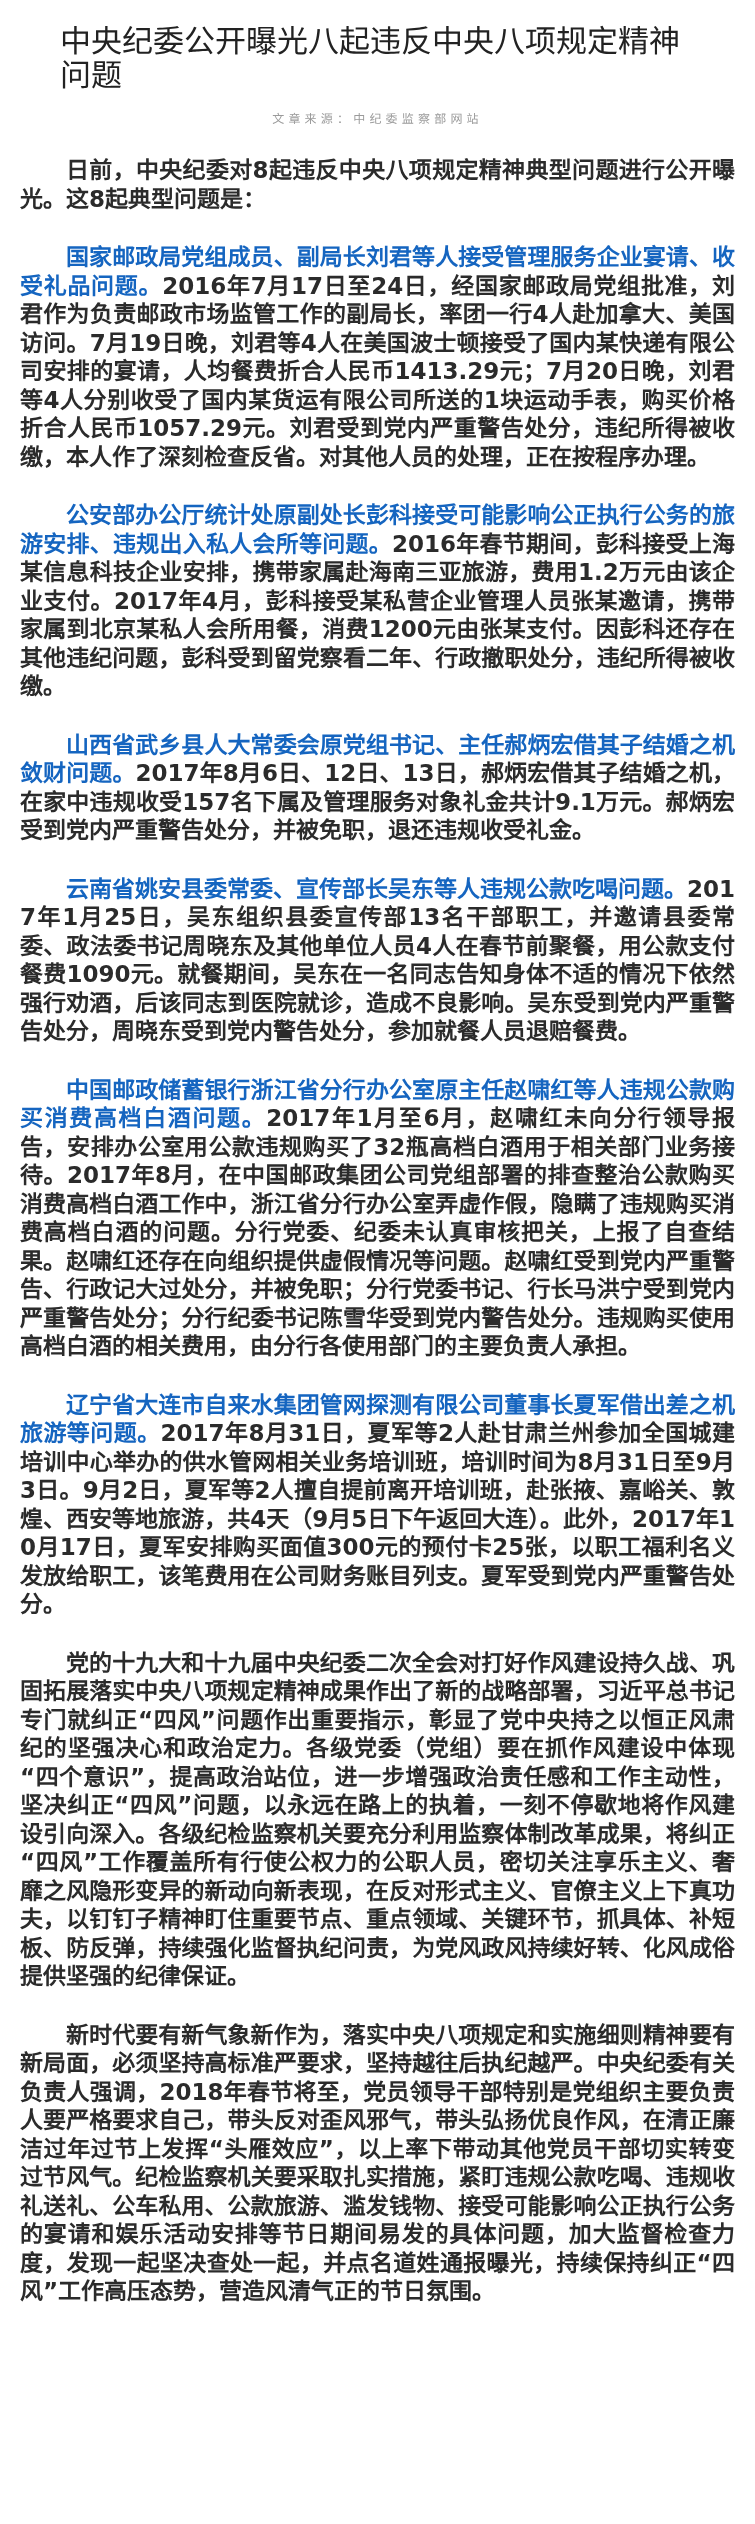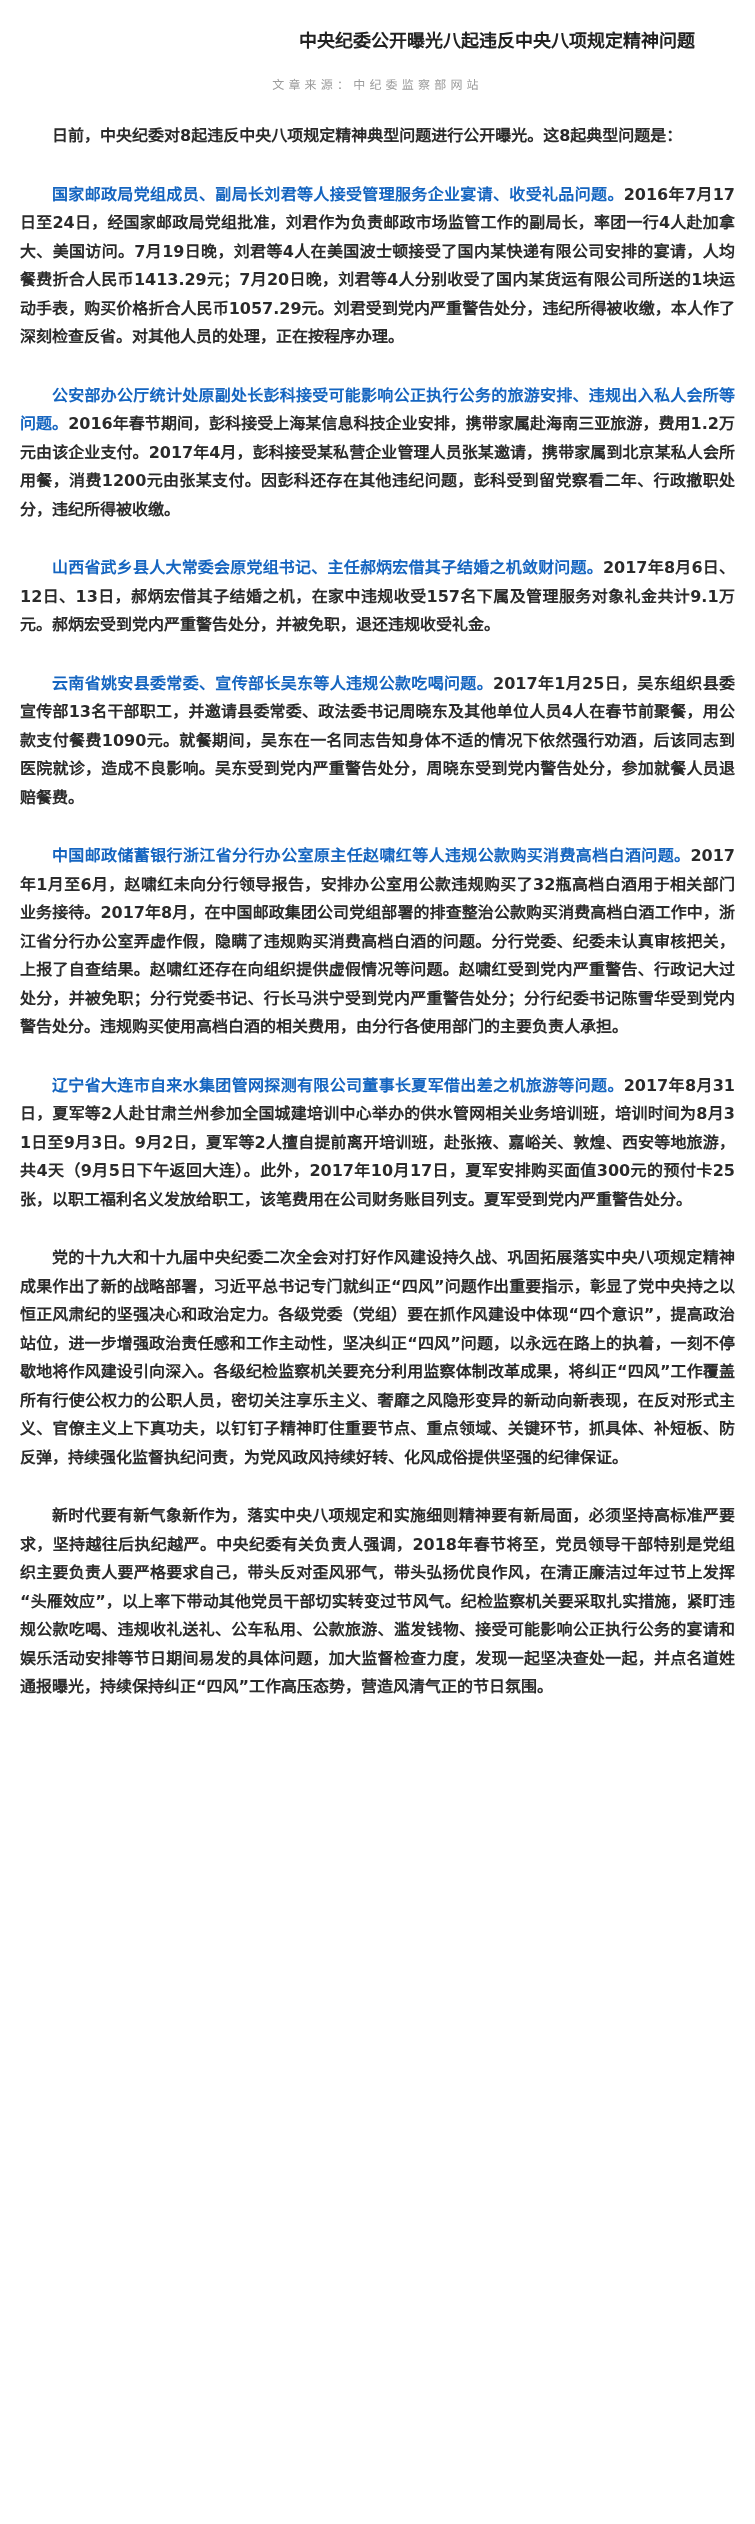--- a/index.html
+++ b/index.html
@@ -9,38 +9,38 @@
   }
   body {
     width: 755px;
     font-family: "DejaVu Sans", "Liberation Sans", sans-serif;
   }
   .article {
     padding: 18px 20px 70px 20px;
     color: #2b2b2b;
   }
   .page-title {
-    font-size: 18px;
-    font-weight: 700;
+    font-size: 31px;
+    font-weight: 400;
     color: #222222;
-    text-align: right;
+    text-align: left;
     margin: 6px 40px 0 40px;
     line-height: 34px;
   }
   .article-source {
     text-align: center;
     font-family: "DejaVu Serif", "Liberation Serif", serif;
     font-size: 12px;
     color: #9b9b9b;
     letter-spacing: 0.35em;
     margin: 16px 0 26px 0;
     line-height: 22px;
   }
   .para {
-    font-size: 16px;
+    font-size: 23px;
     font-weight: 700;
     line-height: 28.5px;
     text-align: justify;
     text-indent: 2em;
     margin: 0 0 30px 0;
     color: #2b2b2b;
     word-break: break-all;
   }
   .case-lead {
     color: #1565c0;

